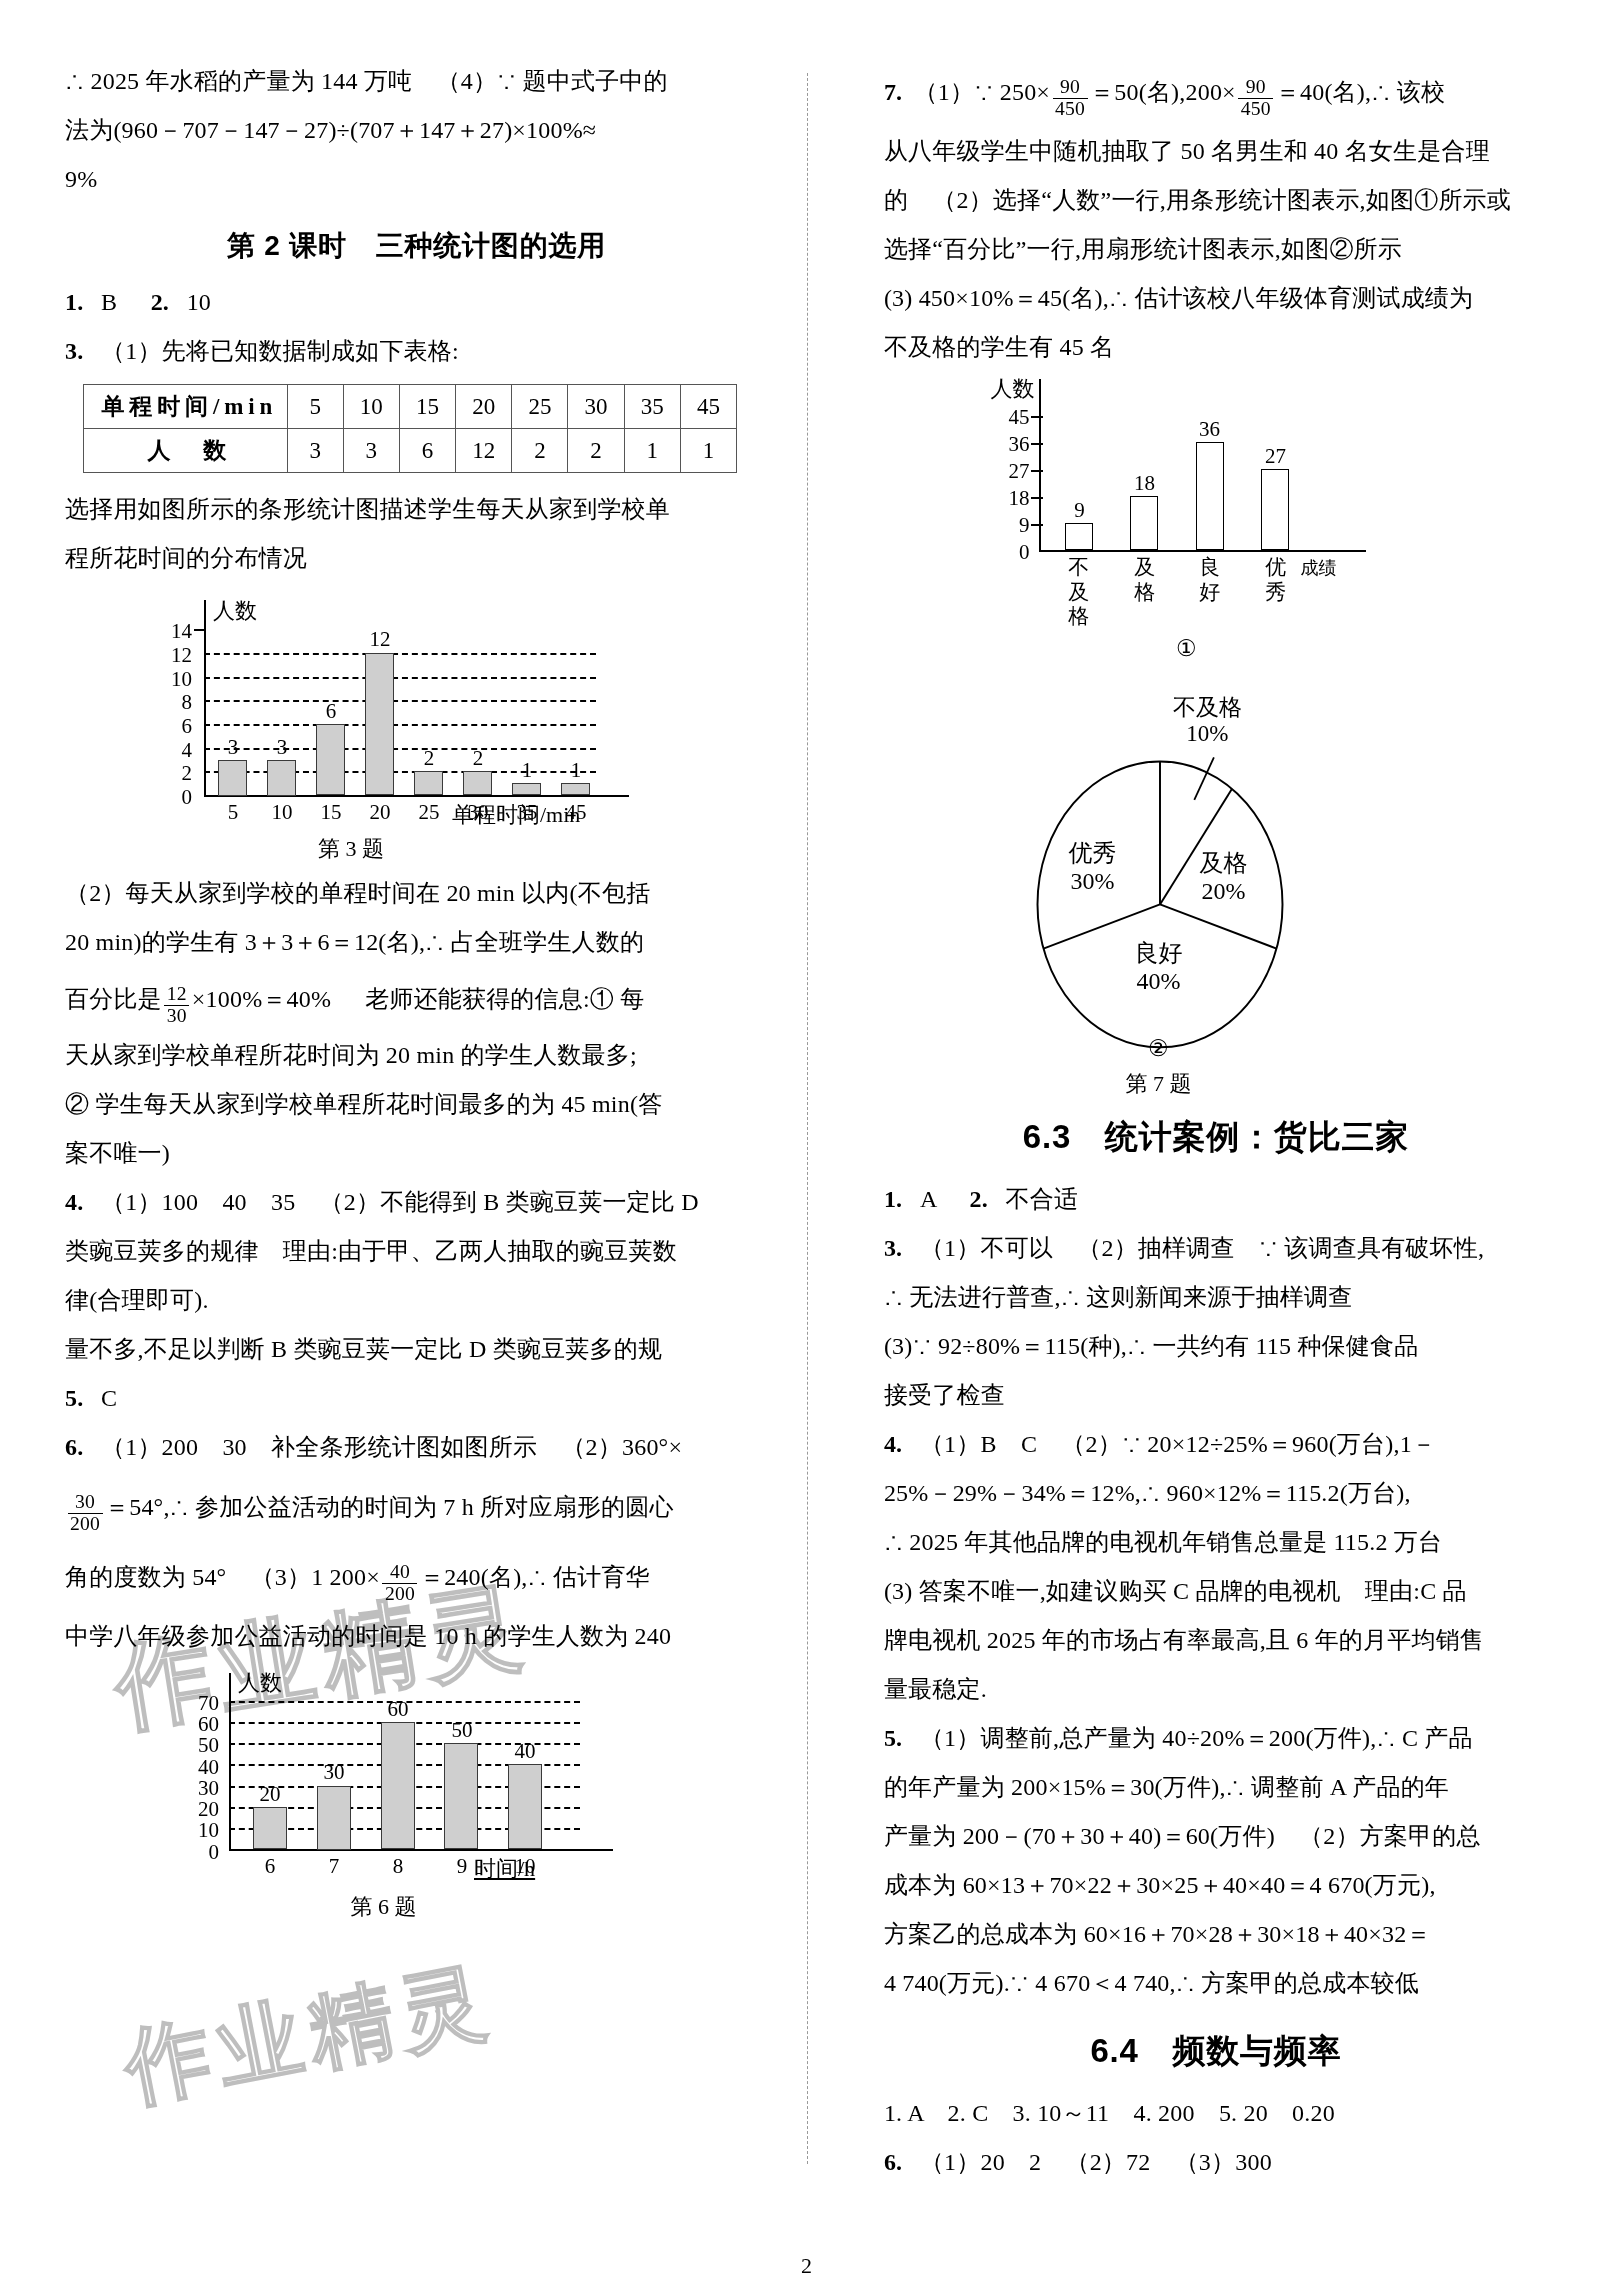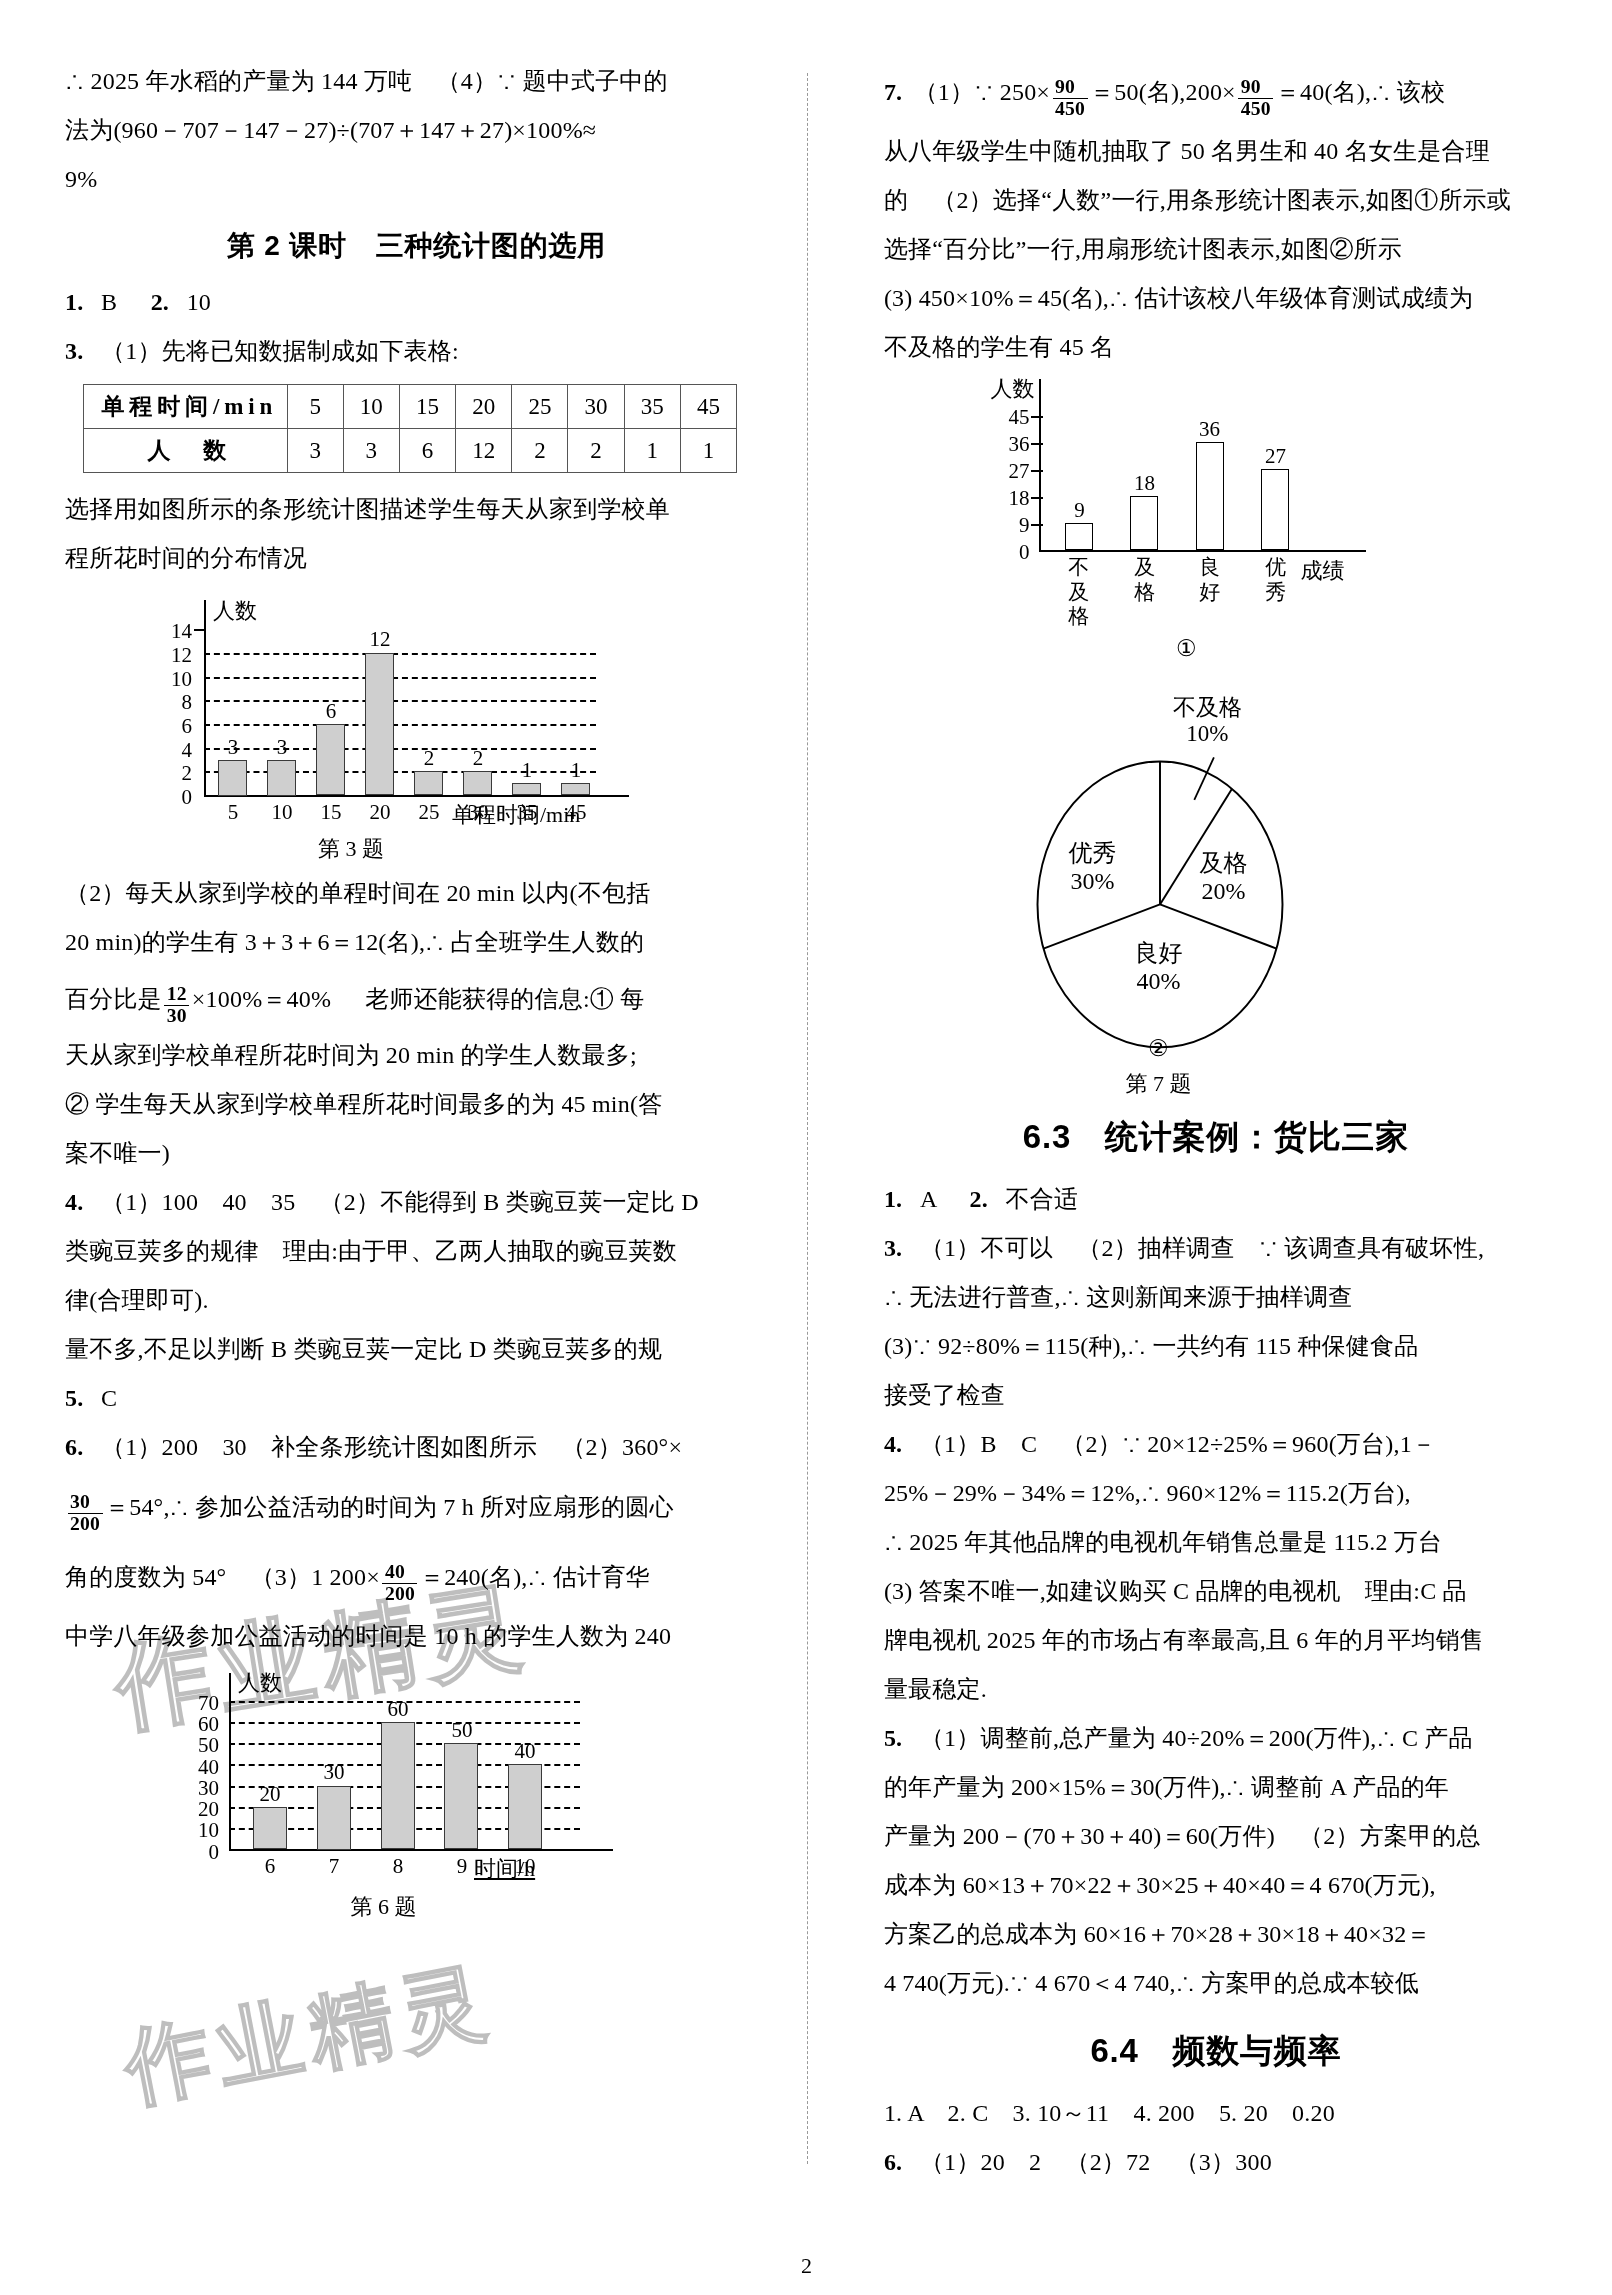--- a/index.html
+++ b/index.html
@@ -28,21 +28,21 @@
     text-align:center; font-weight:bold; font-size:28px;
     letter-spacing:0.8px; margin:23px 0 13px 0;
     font-family:"Liberation Sans","DejaVu Sans",sans-serif;
   }
   .sec-title.big { font-size:33px; margin:21px 0 14.7px 0; }
   .sp { display:inline-block; width:21px; }
   .sp-s { display:inline-block; width:11.4px; }
   .sp-l { display:inline-block; width:34px; }
 
   
-  .frac { display:inline-block; vertical-align:-0.62em; margin:0 2.5px; line-height:1.05;font-weight:bold; }
+  .frac { display:inline-block; vertical-align:-0.62em; text-align:center; margin:0 2.5px; line-height:1.05; }
   .frac .num { display:block; font-size:19.6px; border-bottom:1.3px solid #000; padding:0 2.5px; }
   .frac .den { display:block; font-size:19.6px; padding:0 2.5px; }
 
   
   table.data { border-collapse:collapse; margin:8.2px 0 11.4px 18px; width:654px; }
   table.data td { border:1.3px solid #555; height:44px; text-align:center; font-size:23px; padding:0 3.3px; }
   table.data td.hd { width:203px; font-weight:bold; font-size:23px; letter-spacing:4.9px; padding-left:11.4px; }
   table.data td.val { width:56px; }
 
   
@@ -292,21 +292,21 @@
       <div class="ln">从八年级学生中随机抽取了 50 名男生和 40 名女生是合理</div>
       <div class="ln">的　（2）选择“人数”一行,用条形统计图表示,如图①所示或</div>
       <div class="ln">选择“百分比”一行,用扇形统计图表示,如图②所示</div>
       <div class="ln">(3) 450×10%＝45(名),∴ 估计该校八年级体育测试成绩为</div>
       <div class="ln">不及格的学生有 45 名</div>
 
       <div class="chartbox" id="chart7bar" style="width:637px;height:245px;margin:3.3px 0 0 24.5px;">
         <div class="axisline" style="left:131px;top:3.3px;width:2.1px;height:173px;"></div>
         <div class="axisline" style="left:131px;top:175px;width:327px;height:2.1px;"></div>
         <div class="lbl" style="left:82px;top:-1.6px;font-size:22px;">人数</div>
-        <div class="lbl" style="left:392px;top:181px;font-size:22px;">成绩</div>
+        <div class="lbl" style="left:392px;top:181px;font-size:18px;">成绩</div>
 
         <div class="tick" style="left:123px;top:41px;width:11.4px;"></div>
         <div class="tick" style="left:123px;top:68px;width:11.4px;"></div>
         <div class="tick" style="left:123px;top:95px;width:11.4px;"></div>
         <div class="tick" style="left:123px;top:122px;width:11.4px;"></div>
         <div class="tick" style="left:123px;top:149px;width:11.4px;"></div>
 
         <div class="lbl r" style="left:121px;top:30px;">45</div>
         <div class="lbl r" style="left:121px;top:57px;">36</div>
         <div class="lbl r" style="left:121px;top:84px;">27</div>

